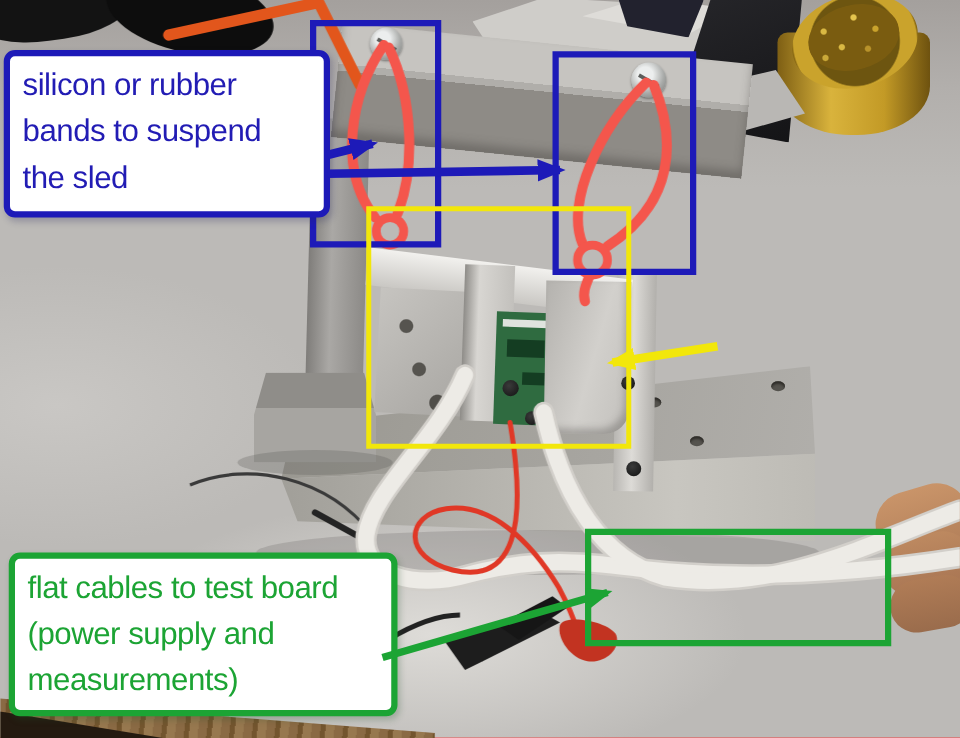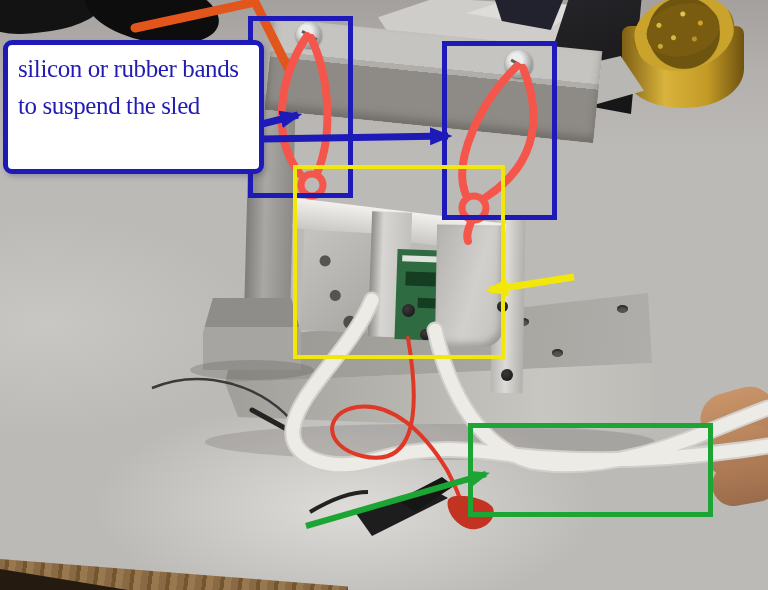--- a/index.html
+++ b/index.html
@@ -1,18 +1,18 @@
 <!DOCTYPE html>
 <html style="--annotation_blue: #1d1ab8; --annotation_blue_text: #221cb4; --annotation_yellow: #f2e70a; --annotation_yellow_text: #e2992b; --annotation_green: #1ca434; --annotation_green_text: #1ca434; --band_pink: #f4564c; --note_background: #ffffff;"><head>
 <meta charset="utf-8">
 <style>
   html,body{margin:0;padding:0;background:#222;}
   .scene{
     position:relative;width:768px;height:590px;overflow:hidden;
-    font-family:Liberation Serif, serif;
+    font-family:Liberation Sans, sans-serif;
     background:#ef4444;
   }
   .abs{position:absolute;}
   
   #photo{position:absolute;inset:0;filter:blur(0.5px);}
   .desk{
     position:absolute;inset:0;
     background:
       radial-gradient(ellipse 420px 180px at 45% 86%, #dedcd8 0%, rgba(222,220,216,0) 60%),
       radial-gradient(ellipse 300px 160px at 6% 55%, #c9c7c4 0%, rgba(201,199,196,0) 70%),
@@ -213,20 +213,21 @@
     <div class="wooddark abs"></div>
   </div>
 
   <div id="annotations">
     <div class="hl hlBandL"></div>
     <div class="hl hlBandR"></div>
     <div class="hl hlSled"></div>
     <div class="hl hlCables"></div>
 
     <div class="note noteBands">silicon or rubber bands to suspend the sled</div>
+    <div class="note noteCables">flat cables to test board (power supply and measurements)</div>
 
     <svg class="arrows" viewBox="0 0 768 590">
       <defs>
         <marker id="mb" viewBox="0 0 10 8" refX="8" refY="4" markerWidth="3.2" markerHeight="2.8" orient="auto" markerUnits="strokeWidth">
           <path class="mblue" d="M0,0 L10,4 L0,8 Z"></path>
         </marker>
         <marker id="my" viewBox="0 0 10 8" refX="8" refY="4" markerWidth="3.2" markerHeight="2.8" orient="auto" markerUnits="strokeWidth">
           <path class="myellow" d="M0,0 L10,4 L0,8 Z"></path>
         </marker>
         <marker id="mg" viewBox="0 0 10 8" refX="8" refY="4" markerWidth="3.4" markerHeight="3" orient="auto" markerUnits="strokeWidth">

